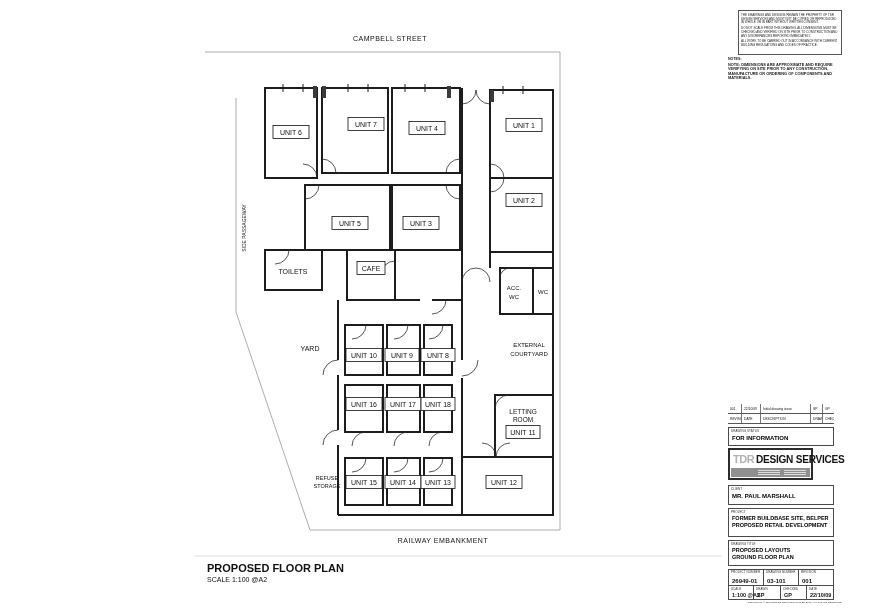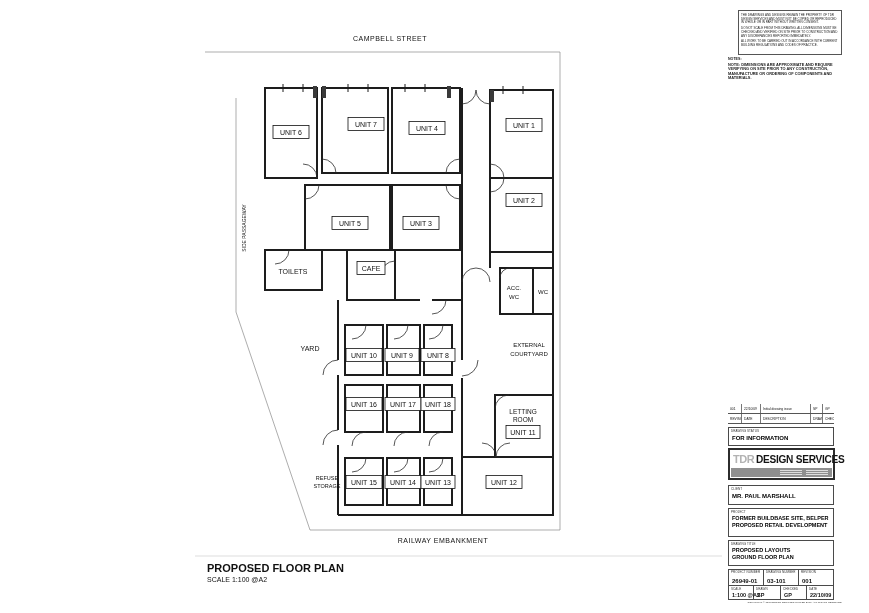--- a/index.html
+++ b/index.html
@@ -27,21 +27,21 @@
 
   .rev-table{position:absolute;left:728px;top:404px;width:106px}
   .rev-row{display:flex;height:10px;border-bottom:1px solid #555}
   .rev-row.hdr{border-bottom:1px solid #555}
   .rev-cell{overflow:hidden;white-space:nowrap;border-left:1px solid #777;position:relative}
   .rev-cell:first-child{border-left:none}
   .rev-cell span{display:inline-block;font-size:6px;transform:scale(.55);transform-origin:0 50%;
     white-space:nowrap;position:absolute;left:2px;top:2px}
   .c1{width:13px}.c2{width:19px}.c3{width:50px}.c4{width:12px}.c5{width:12px}
 
-  .logo-box{position:absolute;left:728px;top:448px;width:107px;height:32px;border:2px solid #2c2c2c;background:#fff}
+  .logo-box{position:absolute;left:728px;top:448px;width:85px;height:32px;border:2px solid #2c2c2c;background:#fff}
   .logo-line{display:flex;align-items:baseline;padding:3px 0 0 3px;white-space:nowrap}
   .logo-tdr{font-size:11px;font-weight:700;color:#b3b3b3;letter-spacing:-.5px;margin-right:2px}
   .logo-rest{font-size:11px;font-weight:800;color:#141414;letter-spacing:-.3px;transform:scaleX(.92);transform-origin:left}
   .logo-band{position:absolute;left:1px;right:1px;bottom:1px;height:9px;background:#8f8f8f}
   .stripe{position:absolute;top:2px;height:5px;width:22px;
     background:repeating-linear-gradient(to bottom,#ddd 0 1px,rgba(0,0,0,0) 1px 2px)}
   .s1{right:30px}.s2{right:4px}
 
   .num-row{position:absolute;left:728px;top:569px;width:106px;height:17px;display:flex}
   .num-cell{border:1px solid #4a4a4a;border-left:none;position:relative;height:17px}

